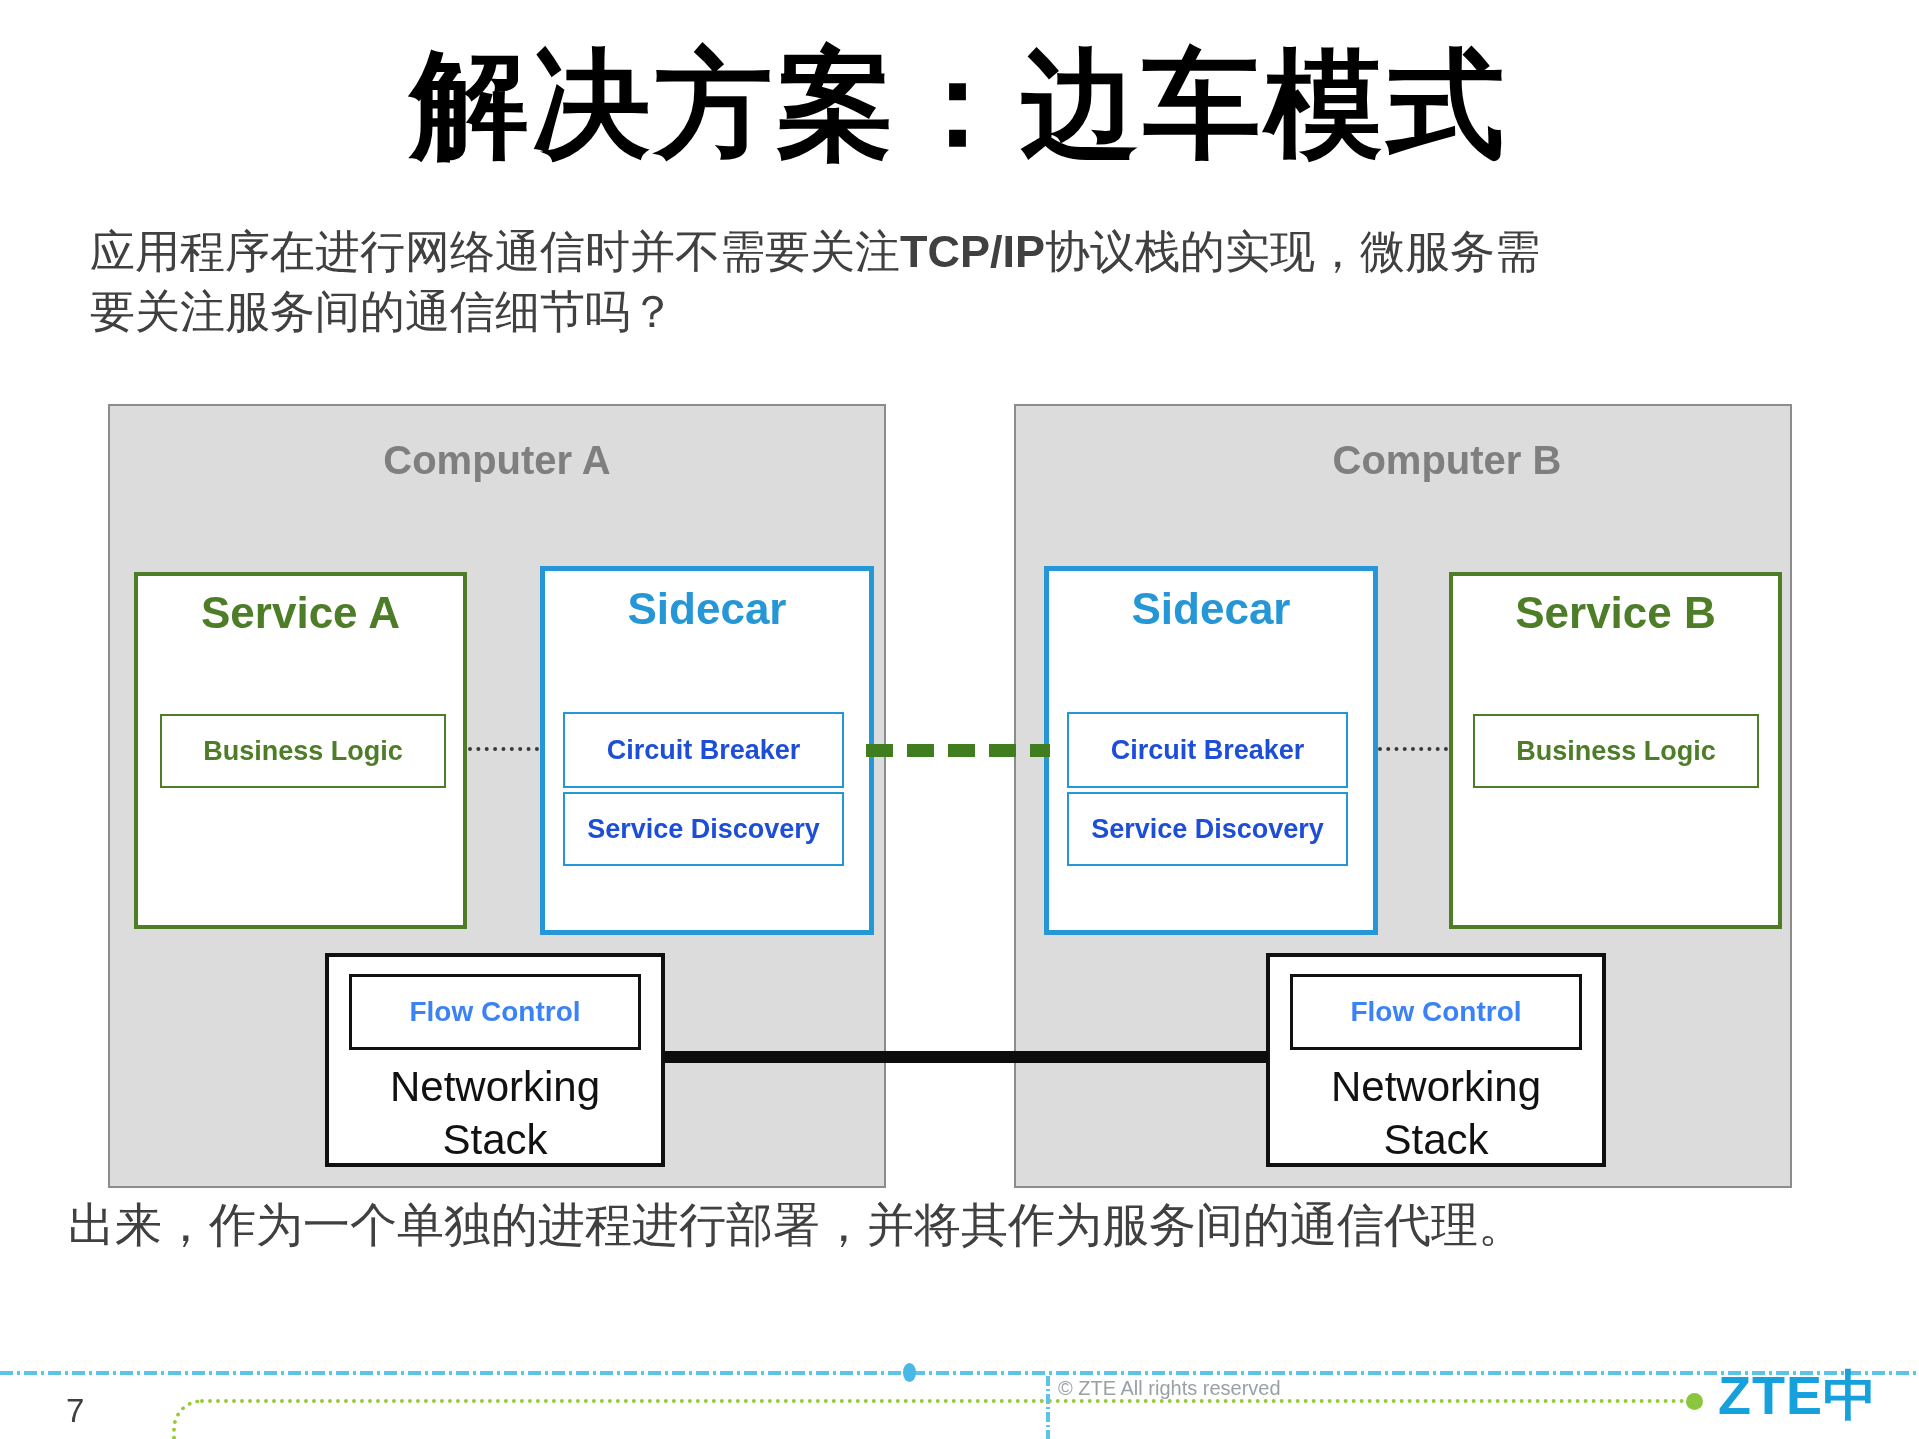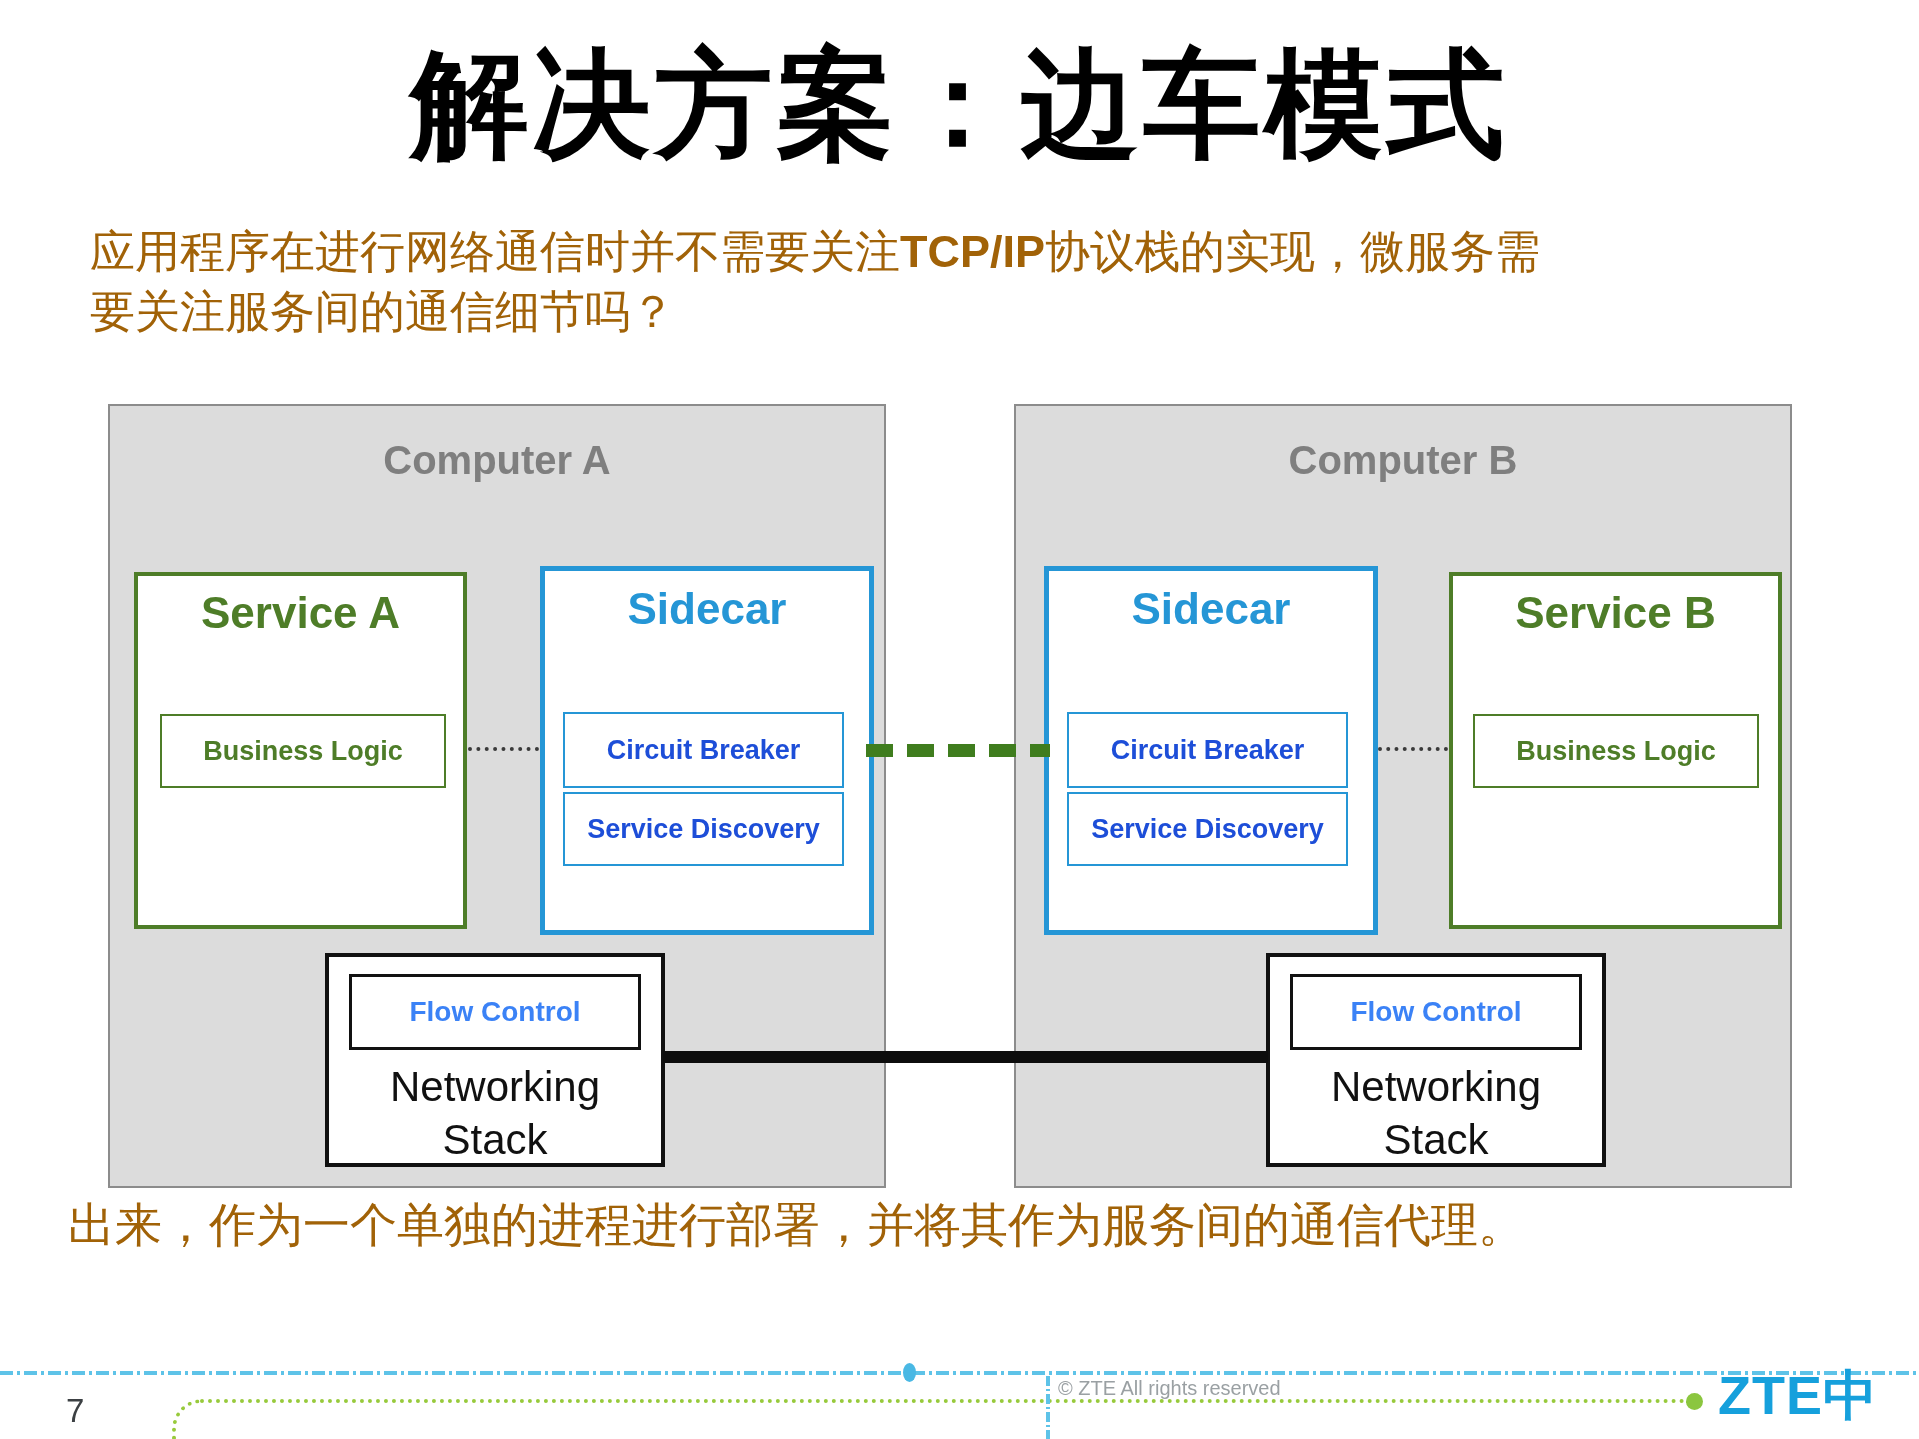--- a/index.html
+++ b/index.html
@@ -5,30 +5,30 @@
   html,body{margin:0;padding:0;background:#fff;}
   .slide{position:relative;width:1919px;height:1439px;background:#ffffff;overflow:hidden;
          font-family:"Liberation Sans",sans-serif;}
   .abs{position:absolute;}
 
   
   .title{left:0;top:26px;width:1919px;text-align:center;font-size:118px;font-weight:900;
          color:#000;letter-spacing:4px;font-family:"Liberation Sans","DejaVu Sans",sans-serif;}
 
   
-  .para{font-family:"Liberation Serif","DejaVu Serif",serif;color:#a16207;}
+  .para{font-family:"Liberation Serif","DejaVu Serif",serif;color:#404040;}
   .intro{left:90px;top:222px;width:1600px;font-size:45px;line-height:60px;}
   .intro .hl{font-family:"Liberation Sans",sans-serif;font-weight:700;}
   .summary{left:68px;top:1194px;width:1640px;font-size:47px;line-height:62px;}
 
   
   .computer{top:404px;width:778px;height:784px;background:#dcdcdc;border:2px solid #8c8c8c;box-sizing:border-box;}
   .computer-a{left:108px;} .computer-b{left:1014px;}
   .computer-label{top:438px;width:778px;text-align:center;font-size:40px;font-weight:700;color:#7f7f7f;}
-  .computer-label.a{left:108px;} .computer-label.b{left:1014px;}
+  .computer-label.a{left:108px;} .computer-label.b{left:1014px;padding-left:44px;}
 
   
   .whitebox{background:#fff;box-sizing:border-box;}
   .service{top:572px;width:333px;height:357px;border:4px solid #4e7d28;}
   .service-a{left:134px;} .service-b{left:1449px;}
   .service-title{width:333px;top:588px;text-align:center;font-size:44px;font-weight:700;color:#4e7d28;}
   .sidecar{top:566px;width:334px;height:369px;border:5px solid #2596d6;}
   .sidecar-a{left:540px;} .sidecar-b{left:1044px;}
   .sidecar-title{width:334px;top:584px;text-align:center;font-size:44px;font-weight:700;color:#2596d6;}
 

